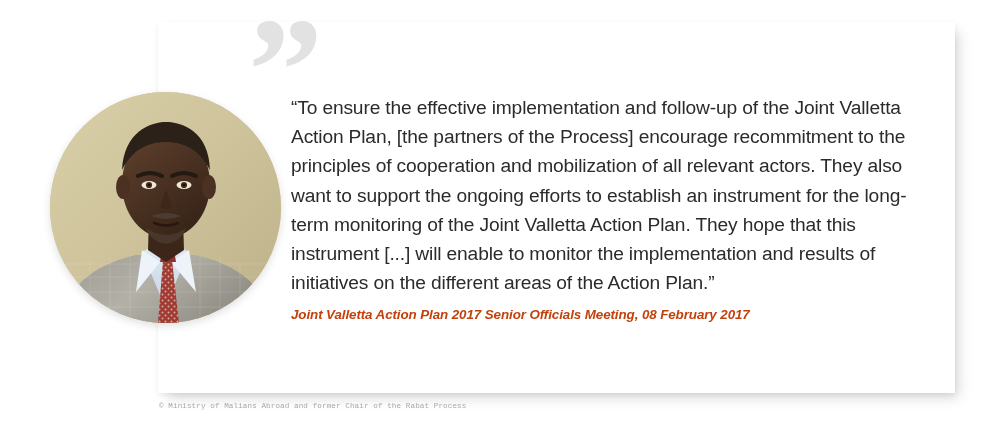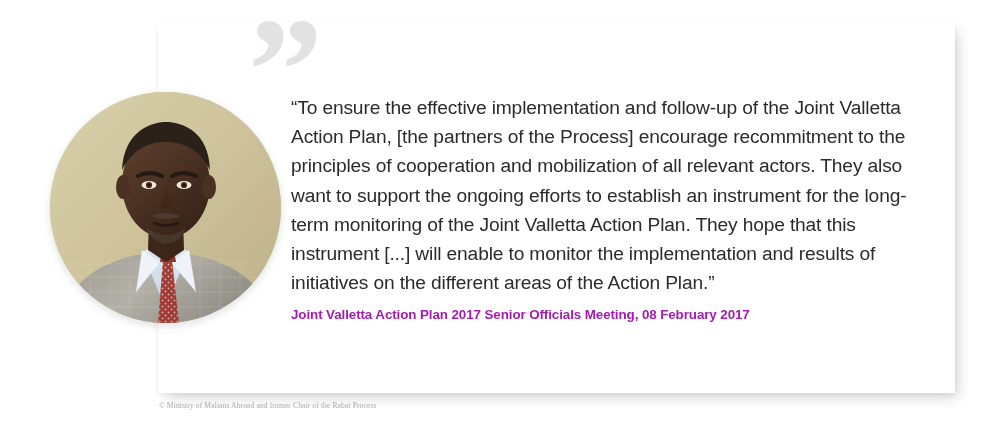--- a/index.html
+++ b/index.html
@@ -86,34 +86,35 @@
     font-size: 13.1px;
     line-height: 16.5px;
     font-weight: 700;
     color: #1f63ae;
     letter-spacing: 0.2px;
     white-space: nowrap;
   }
   #attrib-source {
     margin-top: 8px;
     font-family: "Liberation Sans", sans-serif;
+    font-style: italic;
     font-weight: 700;
     font-size: 13.4px;
     line-height: 17px;
-    color: #a21caf;
+    color: #c2410c;
     letter-spacing: -0.1px;
     white-space: nowrap;
   }
 
   
   #footer-credit {
     position: absolute;
     left: 159px;
     top: 401px;
-    font-family: Liberation Serif, serif;
+    font-family: Liberation Mono, monospace;
     font-size: 7.6px;
     line-height: 10px;
     color: #a8a8a8;
     letter-spacing: 0.1px;
     white-space: nowrap;
   }
 </style>
 </head>
 <body>
 

